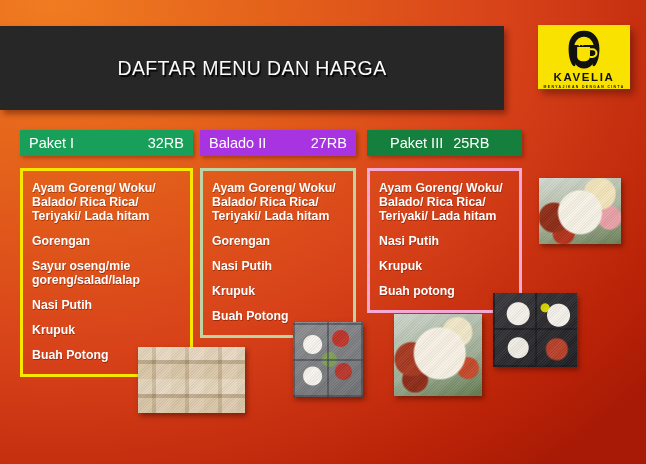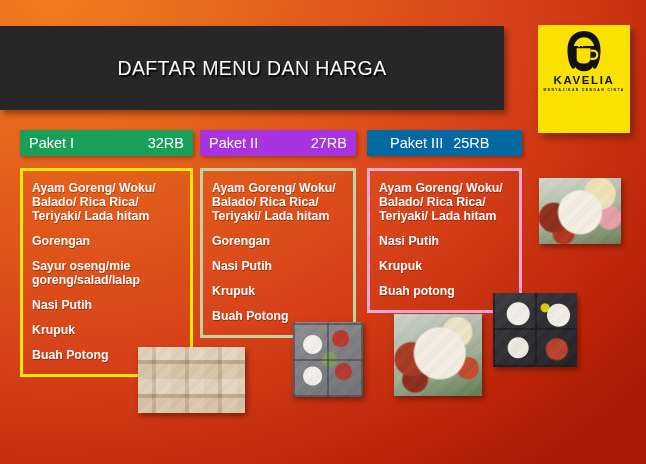--- a/index.html
+++ b/index.html
@@ -23,21 +23,21 @@
     gap:1px;
   }
   .header-title .line{
     color:#fbfbfb; font-size:19.5px; letter-spacing:.4px;
     text-shadow:1.5px 1.5px 1px rgba(0,0,0,.9);
     font-weight:400; white-space:nowrap;
   }
 
   
   .logo-card{
-    position:absolute; left:538px; top:25px; width:92px; height:108px;
+    position:absolute; left:538px; top:25px; width:92px; height:64px;
     background:#f9e200;
     box-shadow:4px 5px 7px rgba(60,10,0,.45);
     display:flex; flex-direction:column; align-items:center; justify-content:flex-start;
     padding-top:5px;
   }
   .logo-mark{ width:46px; height:44px; }
   .logo-name{
     font-size:11.5px; font-weight:700; color:#111; letter-spacing:1.6px;
     margin-top:1px; line-height:1;
   }
@@ -56,21 +56,21 @@
 
   .pkg-head{
     height:26px; display:flex; align-items:center; padding:0 9px;
     color:#fff; font-size:14.5px; white-space:nowrap;
     box-shadow:2px 2px 4px rgba(60,10,0,.35);
   }
   .pkg-head .name{ flex:0 0 auto; }
   .pkg-head .price{ margin-left:auto; }
   .pkg-1 .pkg-head{ background:#18a05a; }
   .pkg-2 .pkg-head{ background:#a734e0; }
-  .pkg-3 .pkg-head{ background:#0369a1;padding-left:23px; }
+  .pkg-3 .pkg-head{ background:#15803d;padding-left:23px; }
   .pkg-3 .pkg-head .price{ margin-left:10px; }
 
   .pkg-body{
     margin-top:12px; padding:10px 8px 12px 9px;
     border:3px solid; background:transparent;font-weight:bold;
   }
   .pkg-1 .pkg-body{ border-color:#f8e800; min-height:190px; }
   .pkg-2 .pkg-body{ border-color:#bdd5a4; min-height:148px; }
   .pkg-3 .pkg-body{ border-color:#f7a8d4; min-height:122px; }
 
@@ -180,21 +180,21 @@
       <div class="item">Gorengan</div>
       <div class="item">Sayur oseng/mie goreng/salad/lalap</div>
       <div class="item">Nasi Putih</div>
       <div class="item">Krupuk</div>
       <div class="item">Buah Potong</div>
     </div>
   </div>
 
   <div class="pkg pkg-2">
     <div class="pkg-head">
-      <span class="name">Paket II</span>
+      <span class="name">Balado II</span>
       <span class="price">27RB</span>
     </div>
     <div class="pkg-body">
       <div class="item">Ayam Goreng/ Woku/ Balado/ Rica Rica/ Teriyaki/ Lada hitam</div>
       <div class="item">Gorengan</div>
       <div class="item">Nasi Putih</div>
       <div class="item">Krupuk</div>
       <div class="item">Buah Potong</div>
     </div>
   </div>

